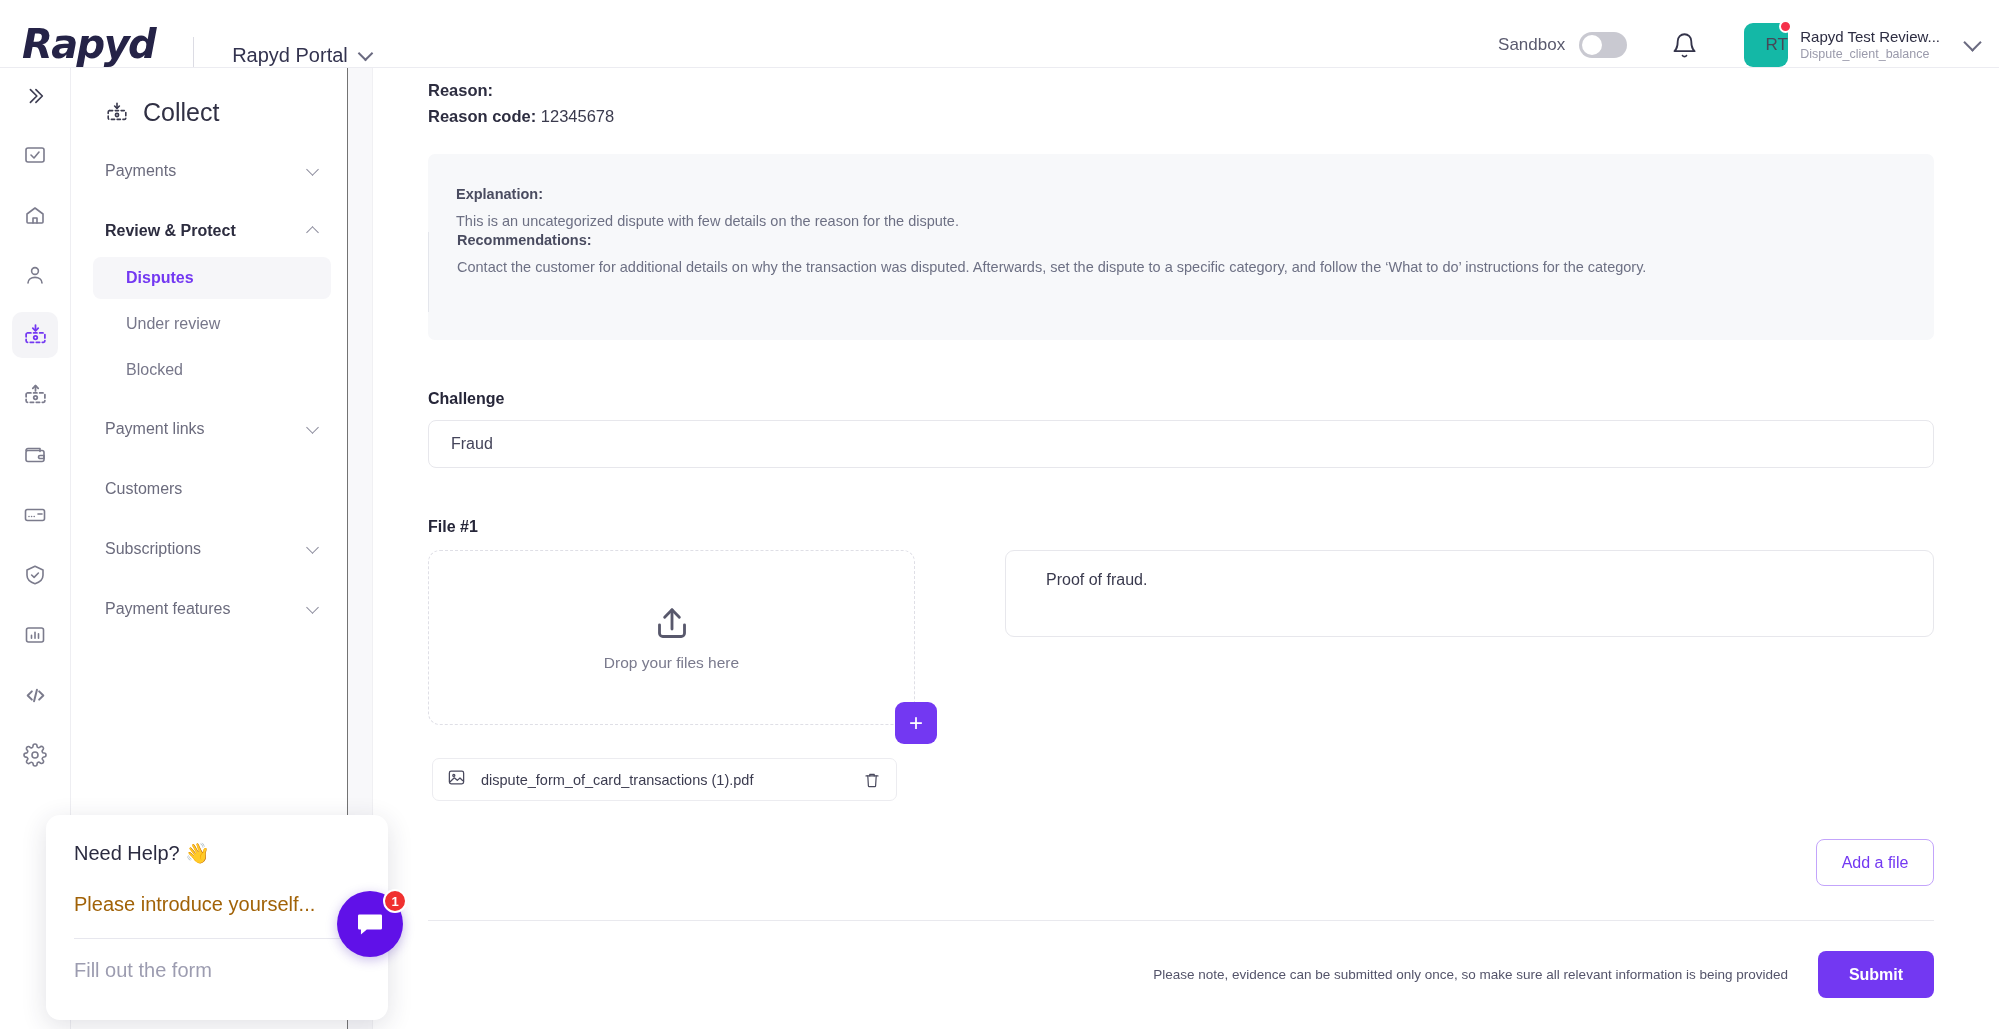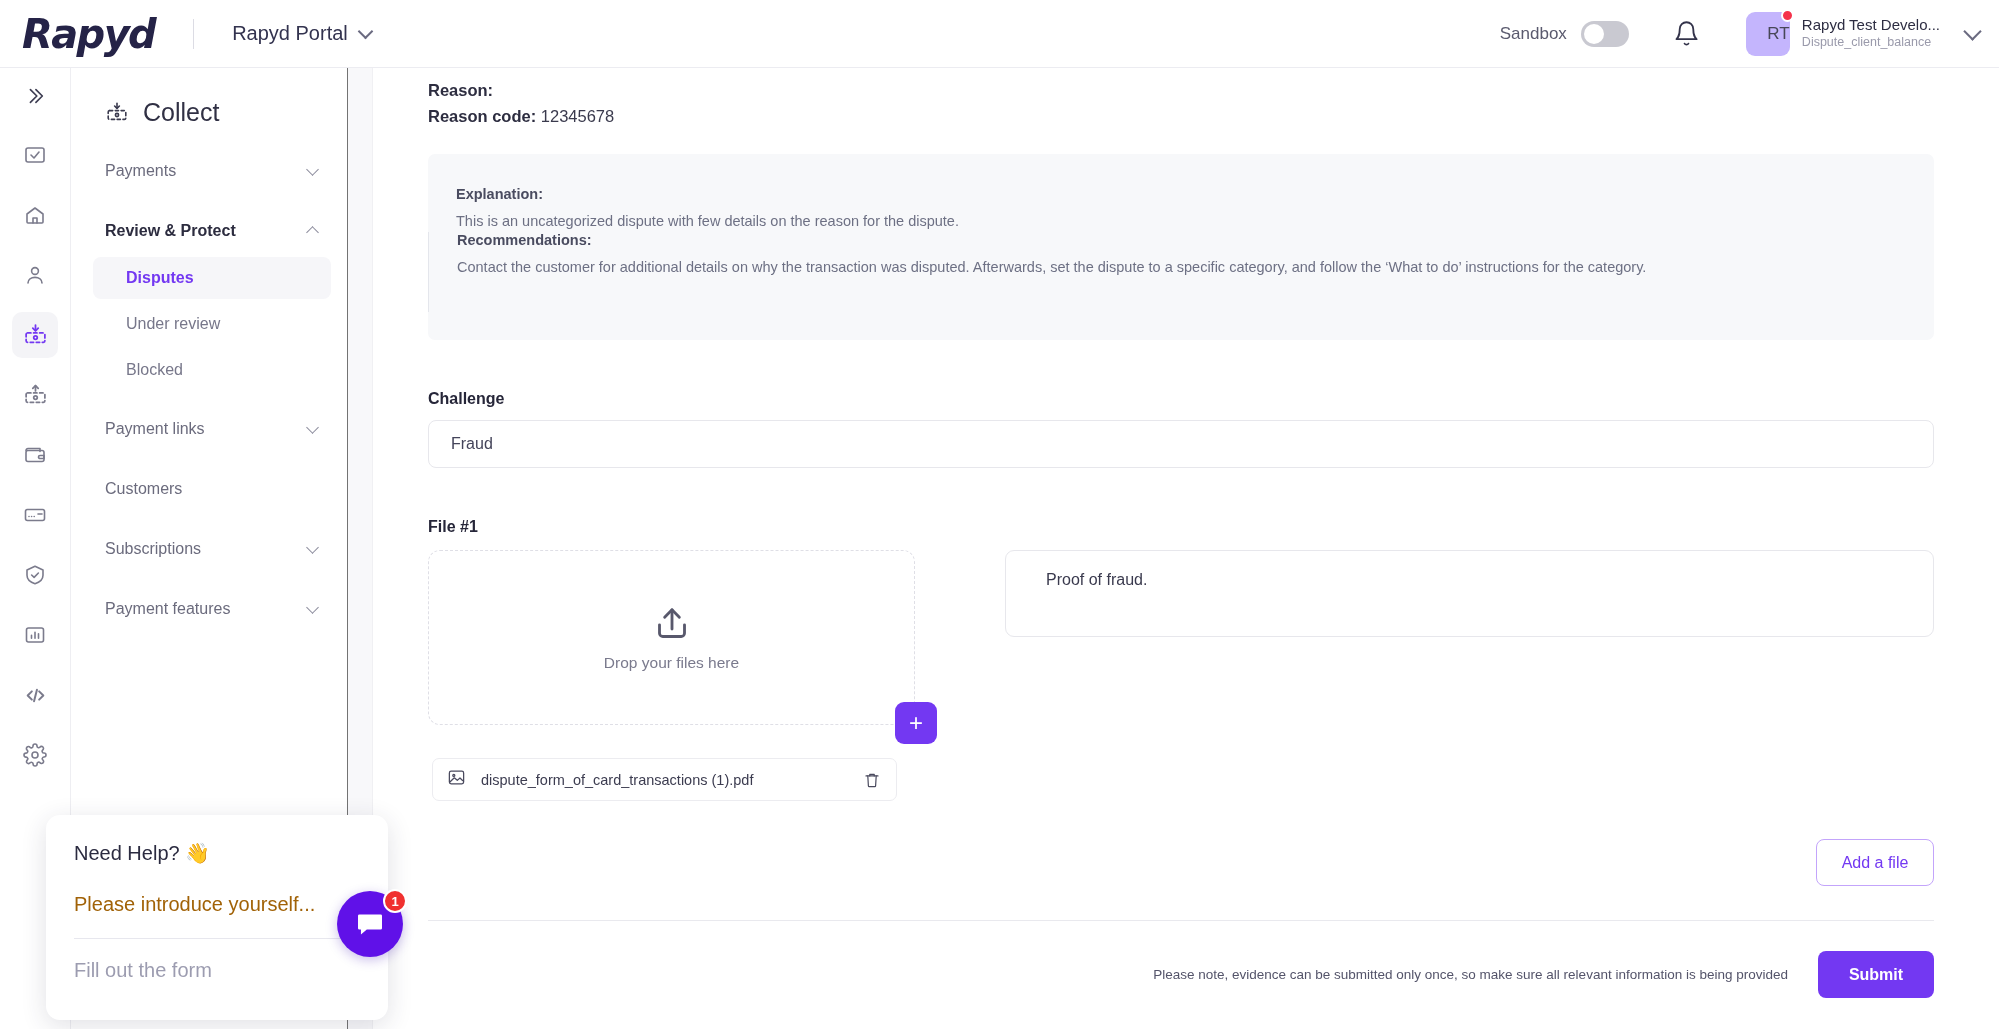--- a/index.html
+++ b/index.html
@@ -9,21 +9,21 @@
     background: #ffffff;
     overflow: hidden;
   }
 
   
   .header {
     position: absolute; top: 0; left: 0;
     width: 1999px; height: 68px;
     background: #ffffff;
     border-bottom: 1px solid #ececf1;
-    display: flex; align-items: center;
+    display: flex; align-items: flex-end;
     z-index: 40;
     gap: 16px;
   }
   .logo-wrap { margin-left: 22px; display: flex; align-items: center; }
   .logo-text {
     font-size: 40px; font-weight: 700; font-style: italic;
     letter-spacing: -1.6px; color: #252347;
     font-family: "DejaVu Sans", sans-serif;
   }
   .logo-sep {
@@ -50,21 +50,21 @@
     width: 20px; height: 20px; border-radius: 50%;
     background: #fff;
   }
   .bell-btn { margin-left: 44px; cursor: pointer; display:flex; }
   .avatar-wrap {
     margin-left: 46px; position: relative;
     display: flex; align-items: center;
   }
   .avatar {
     width: 44px; height: 44px; border-radius: 9px;
-    background: #c4b5fd; color: #474757;
+    background: #14b8a6; color: #474757;
     display: flex; align-items: center; justify-content: center;
     font-size: 17px; position: relative; padding-left: 21px;
   }
   .avatar-dot {
     position: absolute; top: -3px; right: -4px;
     width: 13px; height: 13px; border-radius: 50%;
     background: #f5324b; border: 2px solid #fff;
   }
   .acct-text { margin-left: 12px; line-height: 1.25; }
   .acct-name { font-size: 15px; color: #2d2d42; }
@@ -327,21 +327,21 @@
         <path d="M13.7 21a2 2 0 0 1-3.4 0"></path>
       </svg>
     </div>
 
     <div class="avatar-wrap">
       <div class="avatar">
         <span>RT</span>
         <span class="avatar-dot"></span>
       </div>
       <div class="acct-text">
-        <div class="acct-name">Rapyd Test Develo...</div>
+        <div class="acct-name">Rapyd Test Review...</div>
         <div class="acct-sub">Dispute_client_balance</div>
       </div>
       <span class="acct-chev"></span>
     </div>
   </div>
 </div>
 
 <div class="rail">
   <div class="rail-collapse">
     <svg width="22" height="22" viewBox="0 0 24 24" fill="none" stroke="#3d3d52" stroke-width="1.8" stroke-linecap="round" stroke-linejoin="round">

